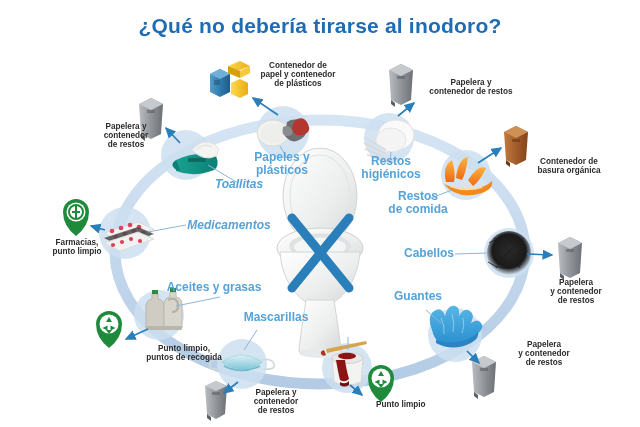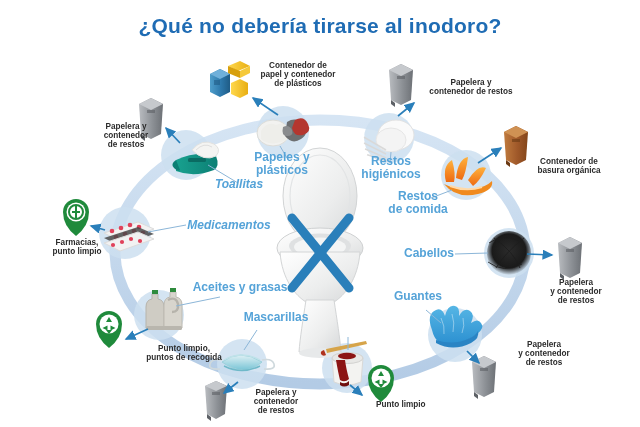--- a/index.html
+++ b/index.html
@@ -372,21 +372,21 @@
 
   <div class="lbl item c-mid" style="left:243px;top:151px;width:78px;">Papeles y
 plásticos</div>
   <div class="lbl item c-mid" style="left:355px;top:155px;width:72px;">Restos
 higiénicos</div>
   <div class="lbl item c-mid" style="left:382px;top:190px;width:72px;">Restos
 de comida</div>
   <div class="lbl item c-mid" style="left:399px;top:247px;width:60px;">Cabellos</div>
   <div class="lbl item c-mid" style="left:387px;top:290px;width:62px;">Guantes</div>
   <div class="lbl item c-mid" style="left:238px;top:311px;width:76px;">Mascarillas</div>
-  <div class="lbl item c-mid" style="left:192px;top:281px;width:96px;">Aceites y grasas</div>
+  <div class="lbl item c-mid" style="left:166px;top:281px;width:96px;">Aceites y grasas</div>
   <div class="lbl item c-mid" style="left:183px;top:219px;width:92px;font-style:italic;">Medicamentos</div>
   <div class="lbl item c-mid" style="left:208px;top:178px;width:62px;font-style:italic;">Toallitas</div>
 
   <div class="lbl dest c-mid" style="left:243px;top:61px;width:110px;">Contenedor de
 papel y contenedor
 de plásticos</div>
   <div class="lbl dest c-mid" style="left:412px;top:78px;width:118px;">Papelera y
 contenedor de restos</div>
   <div class="lbl dest c-mid" style="left:514px;top:157px;width:110px;">Contenedor de
 basura orgánica</div>

